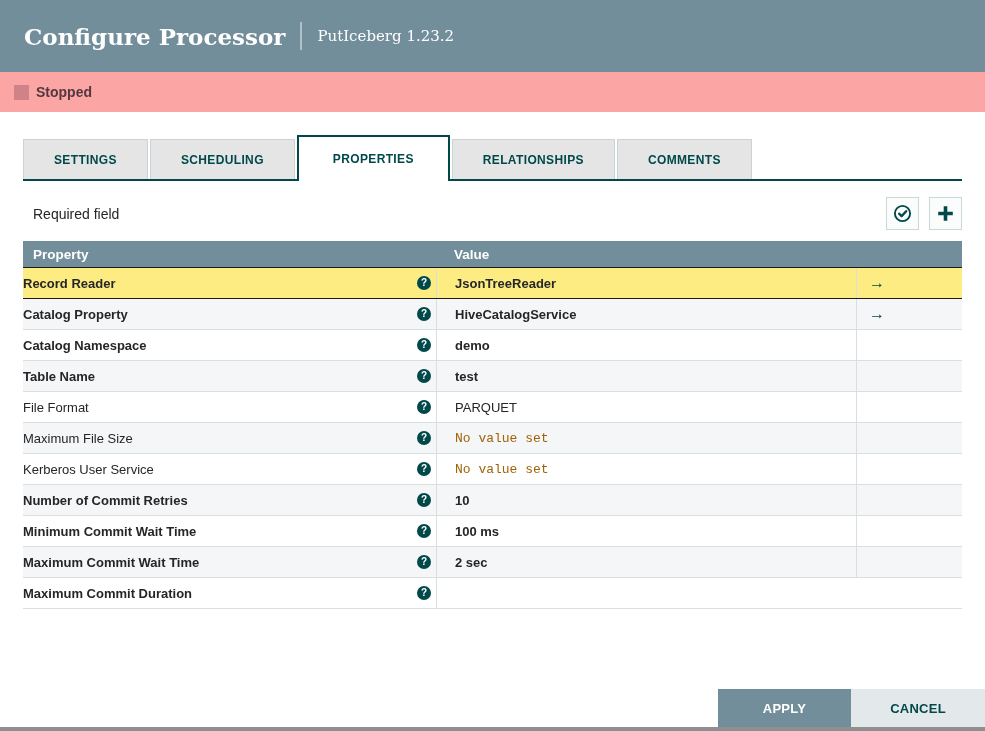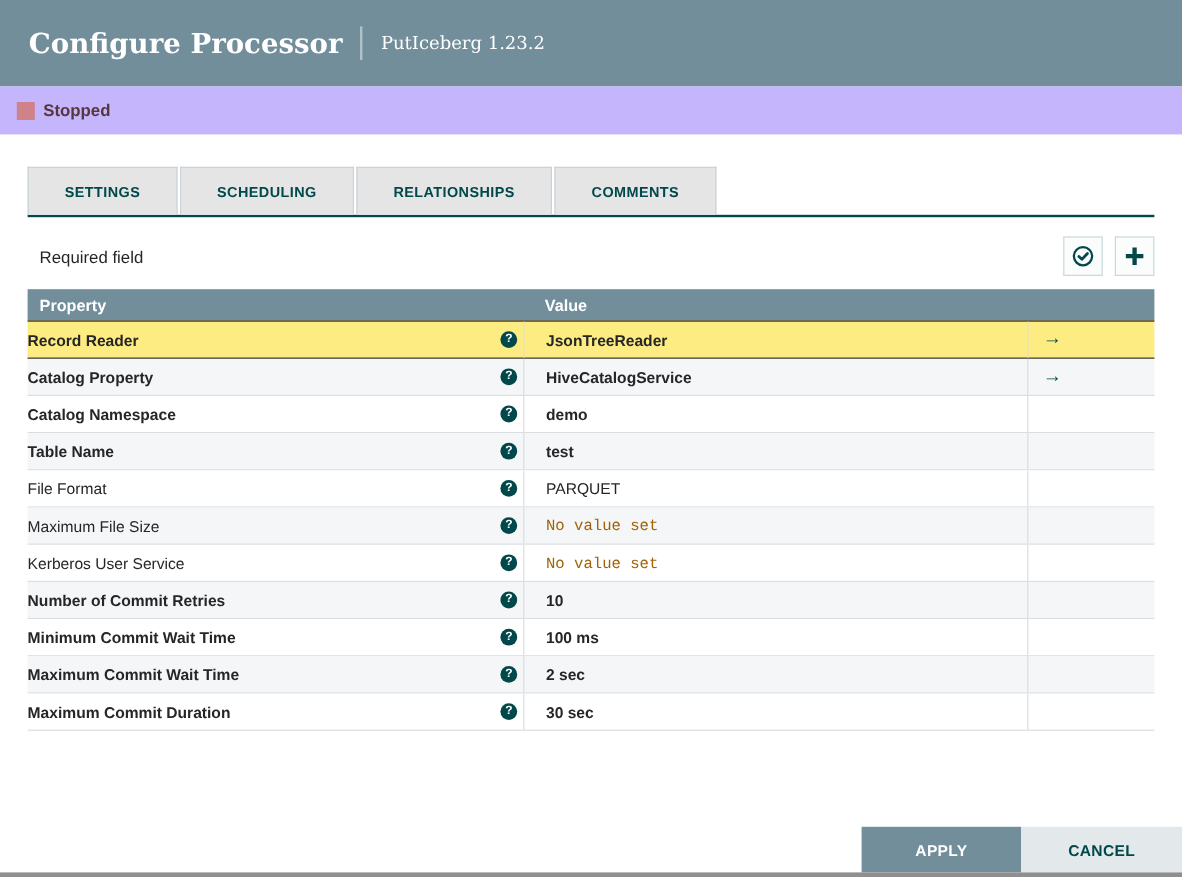--- a/index.html
+++ b/index.html
@@ -24,21 +24,21 @@
   .dlg-title-divider {
     width: 2px; height: 28px; background: rgba(255,255,255,0.45); margin: 0 15px;
   }
   .dlg-subtitle {
     font-family: "DejaVu Serif", serif;
     font-size: 15px; color: #ffffff;
   }
 
   
   .status-bar {
-    height: 40px; background: #c4b5fd; display: flex; align-items: center;
+    height: 40px; background: #fca5a5; display: flex; align-items: center;
     padding-left: 14px; flex: 0 0 auto;
   }
   .status-swatch { width: 15px; height: 15px; background: #CF8288; margin-right: 7px; }
   .status-label { font-size: 14px; font-weight: bold; color: #54383F; }
 
   
   .content { padding: 0 23px; flex: 1 1 auto; display: flex; flex-direction: column; }
 
   
   .tab-bar {
@@ -146,20 +146,23 @@
   </div>
 
   <div class="content">
 
     <div class="tab-bar" id="tab-bar">
         <div class="tab">
           <span>SETTINGS</span>
         </div>
         <div class="tab">
           <span>SCHEDULING</span>
+        </div>
+        <div class="tab active">
+          <span>PROPERTIES</span>
         </div>
         <div class="tab">
           <span>RELATIONSHIPS</span>
         </div>
         <div class="tab">
           <span>COMMENTS</span>
         </div>
       </div>
 
     <div class="toolbar">
@@ -292,23 +295,20 @@
             <div class="cell-value">
               <span class="prop-value">2 sec</span>
             </div>
             <div class="cell-goto"></div>
           </div>
           <div class="t-row required">
             <div class="cell-prop">
               <span class="prop-name">Maximum Commit Duration</span>
               <span class="help-icon">?</span>
             </div>
-            <div class="cell-value">
-              <span class="prop-value">30 sec</span>
-            </div>
             <div class="cell-goto"></div>
           </div>
         </div>
     </div>
 
     <div class="spacer"></div>
   </div>
 
   <div class="footer">
     <button class="btn btn-apply">APPLY</button>

